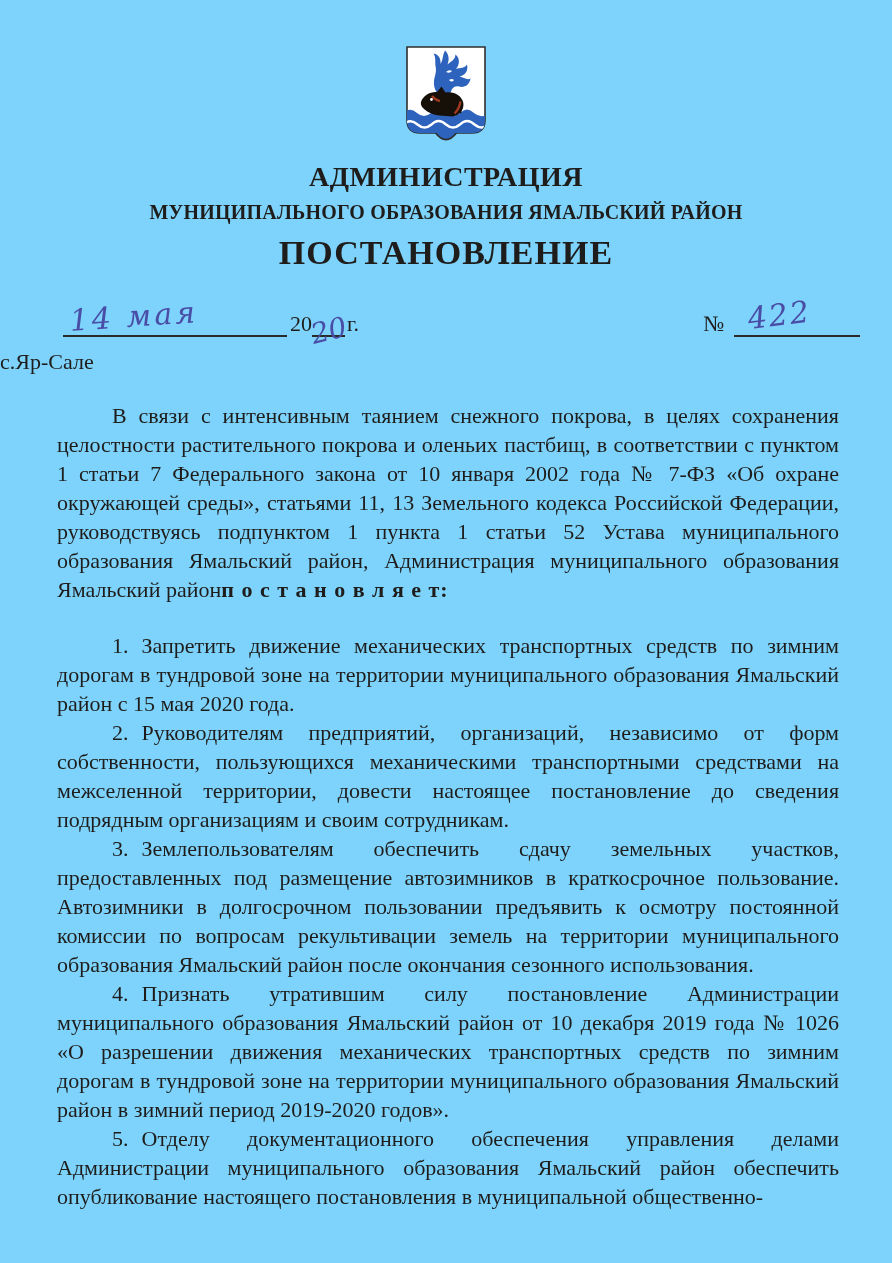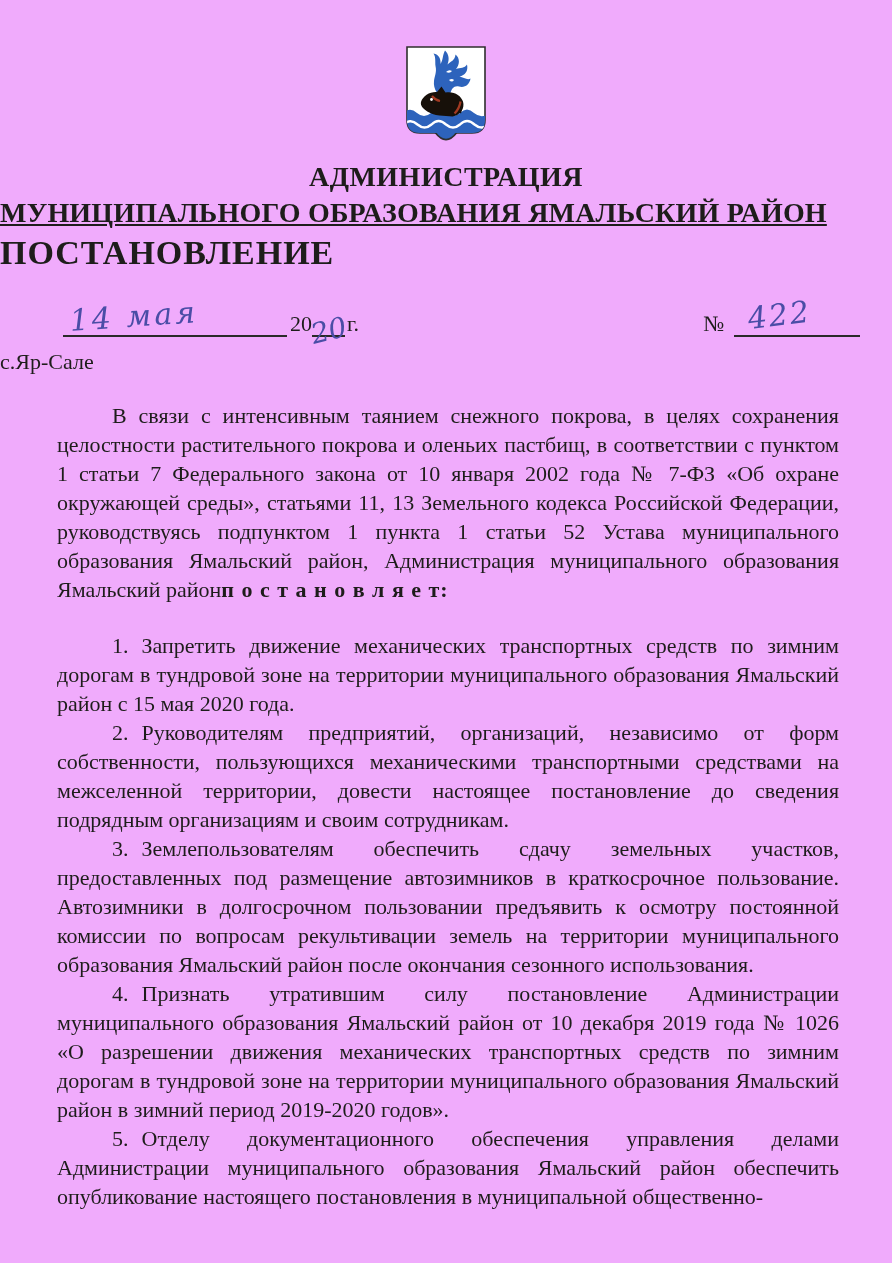--- a/index.html
+++ b/index.html
@@ -2,21 +2,21 @@
 <html lang="ru"><head>
 <meta charset="utf-8">
 <style>
   * { margin: 0; padding: 0; box-sizing: border-box; }
   html, body { background: #e8e8e8; }
   .page {
     position: relative;
     width: 892px;
     height: 1263px;
     margin: 0 auto;
-    background: #f0abfc;
+    background: #7dd3fc;
     color: #1e1d1b;
     font-family: "Liberation Serif", serif;
     overflow: hidden;
   }
   
   .emblem-wrap {
     padding-top: 44px;
     display: flex;
     justify-content: center;
   }
@@ -24,28 +24,28 @@
   
   .org-line1 {
     margin-top: 8px;
     text-align: center;
     font-weight: bold;
     font-size: 28px;
     line-height: 34px;
     letter-spacing: 0.5px;
   }
   .org-line2 {
-    text-align: left;
+    text-align: center;
     font-weight: bold;
-    font-size: 28px;
+    font-size: 20px;
     line-height: 37px;
     letter-spacing: 0.2px;
-    text-decoration: underline;
   }
   .doc-type {
+    text-align: center;
     font-weight: bold;
     font-size: 34px;
     line-height: 44px;
     letter-spacing: 1px;
   }
   
   .meta-row {
     margin-top: 36px;
     padding: 0 32px 0 63px;
     display: flex;

